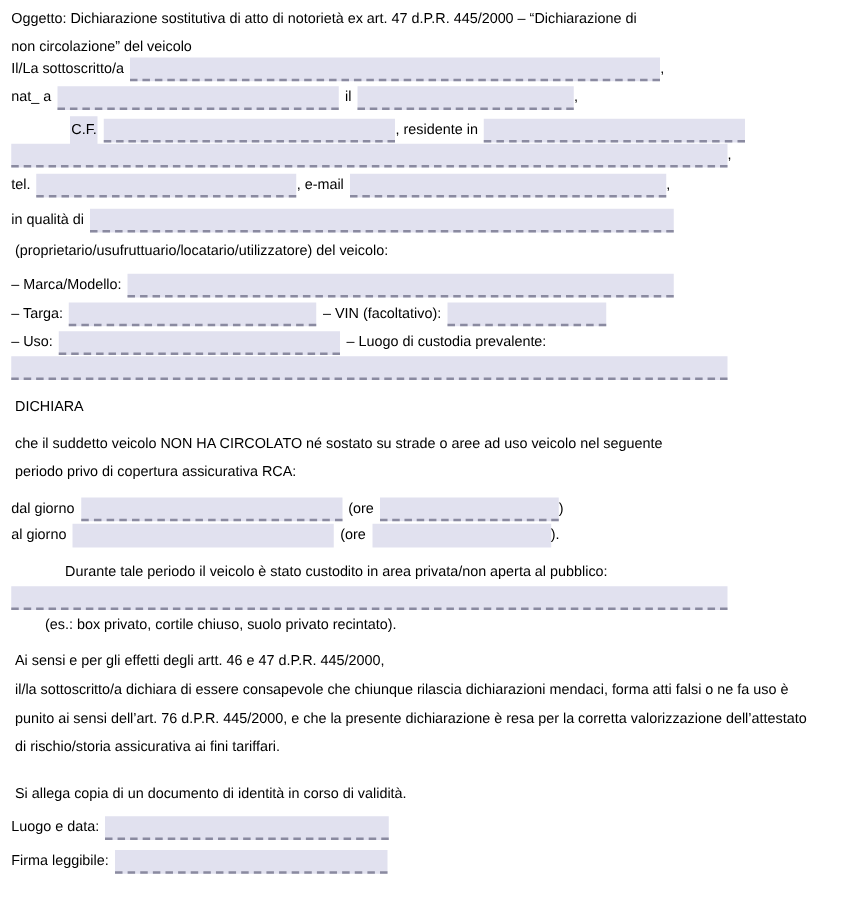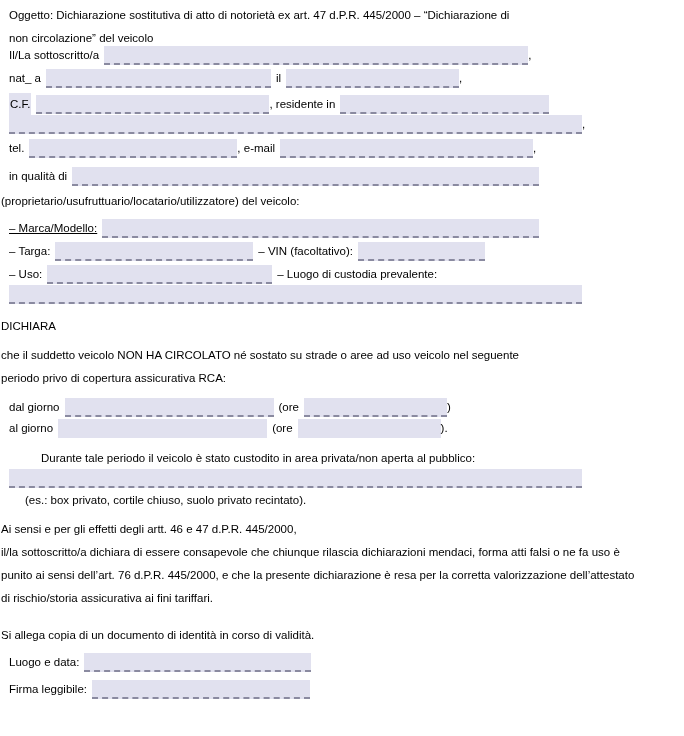--- a/index.html
+++ b/index.html
@@ -19,21 +19,21 @@
     position: relative;
     width: 684px;
     height: 552px;
     padding: 0;
     box-sizing: border-box;
   }
 
   
   .para {
     position: absolute;
-    left: 1px;
+    left: 12px;
     font-size: 11.5px;
     line-height: 23px;
     color: #000;
     white-space: nowrap;
   }
   .para.wrap {
     white-space: normal;
     width: 640px;
   }
   .heading {
@@ -114,21 +114,21 @@
     <span class="lbl">nat_ a</span>
     <span class="gap"></span>
     <span class="field" style="width:225px;"></span>
     <span class="gap"></span>
     <span class="lbl">il</span>
     <span class="gap"></span>
     <span class="field" style="width:173px;"></span>
     <span class="tail">,</span>
   </div>
 
-  <div class="row" style="top:93px;">
+  <div class="row" style="top:93px;margin-left:47px;">
     <span class="lbl hl">C.F.</span>
     <span class="gap"></span>
     <span class="field" style="width:233px;"></span>
     <span class="tail">, residente in</span>
     <span class="gap"></span>
     <span class="field" style="width:209px;"></span>
   </div>
 
   <div class="row" style="top:113px;">
     <span class="field" style="width:573px;"></span>
@@ -146,21 +146,21 @@
   </div>
 
   <div class="row" style="top:165px;">
     <span class="lbl">in qualità di</span>
     <span class="gap"></span>
     <span class="field" style="width:467px;"></span>
   </div>
 
   <div class="para" style="top:190px;">(proprietario/usufruttuario/locatario/utilizzatore) del veicolo:</div>
 
-  <div class="row" style="top:217px;text-decoration:underline;">
+  <div class="row" style="top:217px;">
     <span class="lbl">– Marca/Modello:</span>
     <span class="gap"></span>
     <span class="field" style="width:437px;"></span>
   </div>
 
   <div class="row" style="top:240px;">
     <span class="lbl">– Targa:</span>
     <span class="gap"></span>
     <span class="field" style="width:198px;"></span>
     <span class="gap"></span>

